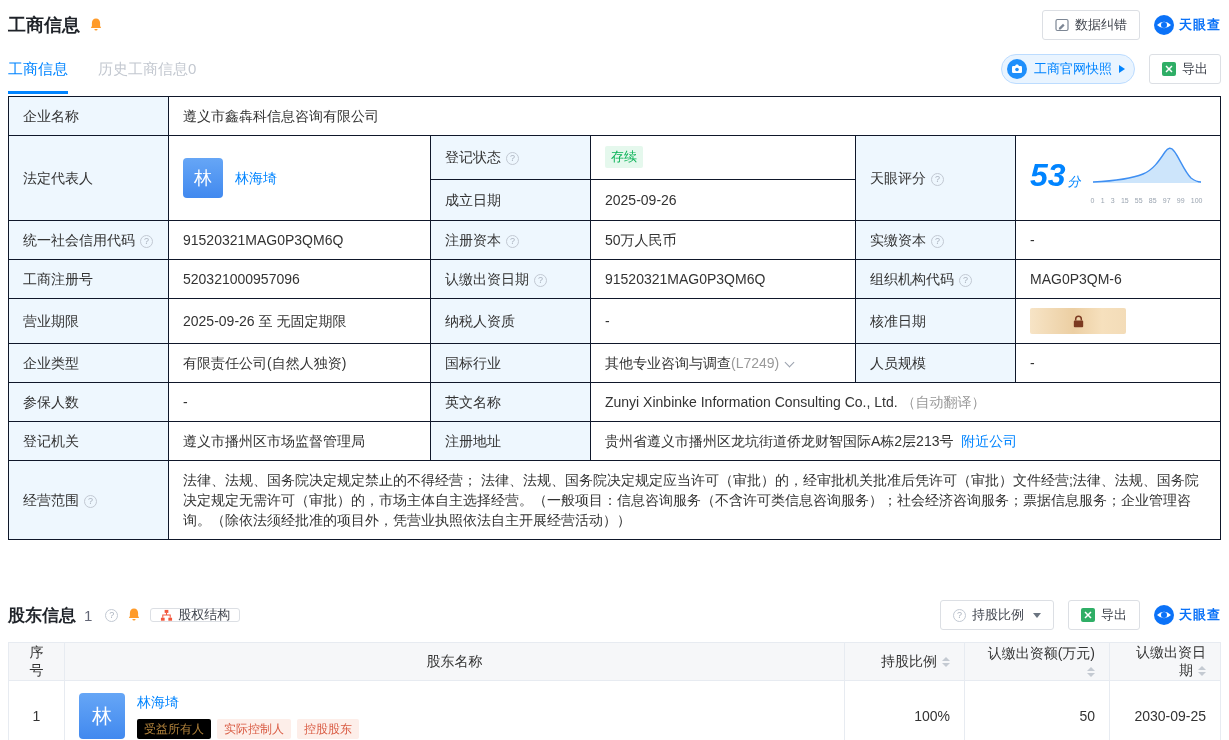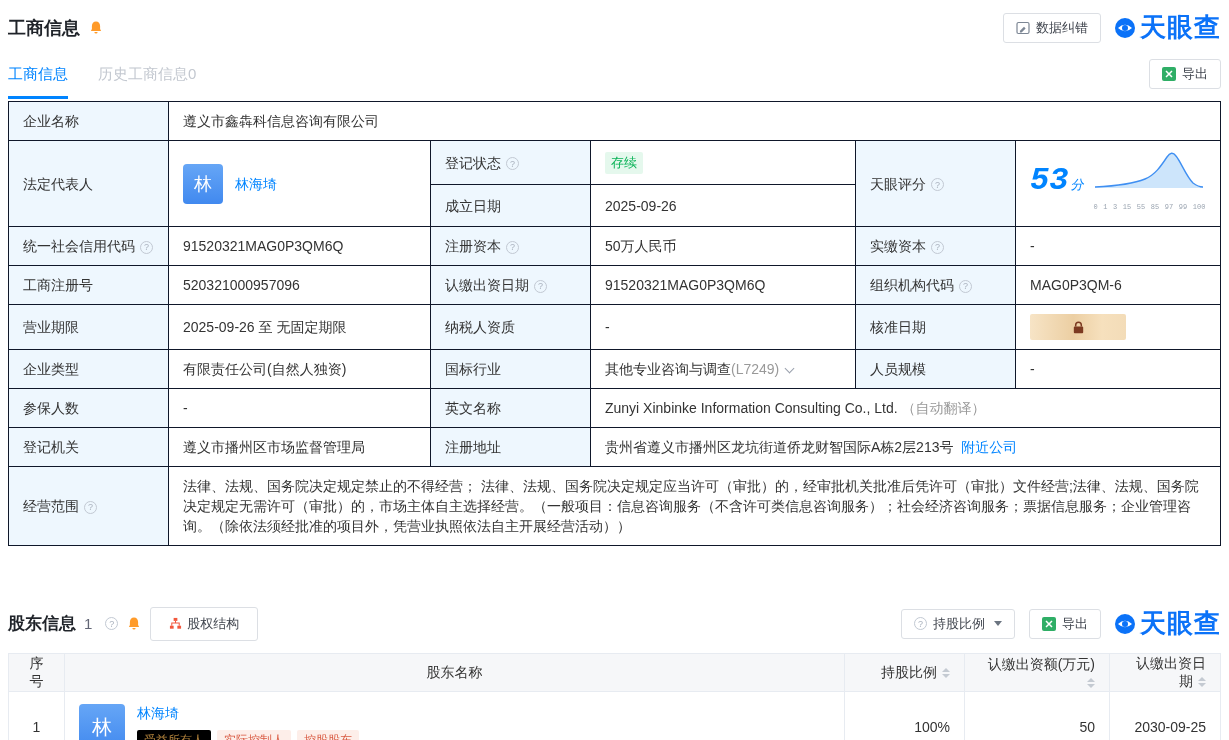--- a/index.html
+++ b/index.html
@@ -11,21 +11,21 @@
   .top-header { display:flex; justify-content:space-between; align-items:center; padding:10px 0 4px; }
   .th-left { display:flex; align-items:center; gap:8px; }
   .page-title { font-size:18px; font-weight:bold; color:#1f2329; margin:0; }
   .bell { display:inline-flex; width:16px; height:16px; }
   .th-right { display:flex; align-items:center; gap:14px; }
 
   .btn-plain { display:inline-flex; align-items:center; gap:6px; height:30px; padding:0 12px;
     background:#fff; border:1px solid #dcdfe4; border-radius:3px; font-size:13px; color:#40454e; cursor:pointer; }
 
   .logo { display:inline-flex; align-items:center; gap:5px; }
-  .logo-text { font-size:26px; font-weight:bold; color:#0b72f8; letter-spacing:1px; }
+  .logo-text { font-size:13px; font-weight:bold; color:#0b72f8; letter-spacing:1px; }
 
   
   .tabs-row { display:flex; justify-content:space-between; align-items:flex-end; padding:10px 0 0; }
   .tabs { display:flex; gap:30px; }
   .tab { font-size:15px; color:#c3c8d0; padding-bottom:12px; cursor:pointer; }
   .tab.active { color:#0084ff; border-bottom:3px solid #0084ff; }
   .tab-actions { display:flex; align-items:center; gap:14px; padding-bottom:10px; }
 
   .snapshot-btn { display:inline-flex; align-items:center; gap:7px; height:30px; padding:0 6px 0 5px;
     background:#e9f4ff; border:1px solid #bcdcff; border-radius:15px; color:#0084ff; font-size:13px; cursor:pointer; }
@@ -42,40 +42,40 @@
   .gray { color:#999; }
 
   .rep-cell { display:flex; align-items:center; gap:12px; }
   .avatar { display:flex; align-items:center; justify-content:center; background:linear-gradient(180deg,#66a6f6,#4189ef);
     color:#fff; border-radius:4px; flex:0 0 auto; }
   .avatar.sm { width:40px; height:40px; font-size:18px; }
   .avatar.lg { width:46px; height:46px; font-size:20px; }
 
   .badge-green { display:inline-block; background:#e5f8ed; color:#0bb358; font-size:13px; line-height:22px; padding:0 6px; border-radius:2px; }
 
-  .score-wrap { display:flex; align-items:center; gap:10px;font-family:Liberation Mono, monospace; }
+  .score-wrap { display:flex; align-items:center; gap:10px; }
   .score-num { color:#0084ff; font-weight:bold; font-style:italic; font-size:32px; line-height:34px; white-space:nowrap; }
   .score-unit { font-size:13px; font-weight:normal; margin-left:2px; }
   .score-chart { width:112px; }
   .score-axis { display:flex; justify-content:space-between; font-size:7px; color:#9aa4b0; font-style:normal; margin-top:1px; }
 
   .lock-box { display:inline-flex; align-items:center; justify-content:center; width:96px; height:26px; border-radius:2px;
     background:linear-gradient(90deg,#f7e4c6,#eccfa3 45%,#f6e0bd 75%,#f3dcb8); }
 
   .chev-down { display:inline-block; width:7px; height:7px; border-right:1.6px solid #9aa1ad; border-bottom:1.6px solid #9aa1ad;
     transform:rotate(45deg); margin-left:7px; vertical-align:2px; cursor:pointer; }
 
   .scope-val { line-height:25px; }
 
   
   .section-header { display:flex; justify-content:space-between; margin-top:56px; padding:4px 0 12px; }
   .sh-left { display:flex; align-items:center; gap:8px; }
   .section-title { font-size:17px; font-weight:bold; color:#1f2329; margin:0; }
   .section-count { font-size:15px; color:#626675; }
-  .btn-plain.small { height:34px; padding:0 18px; font-size:13px; gap:5px; }
+  .btn-plain.small { height:14px; padding:0 9px; font-size:13px; gap:5px; }
   .sh-right { display:flex; align-items:center; gap:14px; }
   .caret-down { width:0; height:0; border-top:5px solid #6b7480; border-left:4px solid transparent; border-right:4px solid transparent; margin-left:3px; }
 
   table.sh-table { width:100%; border-collapse:collapse; table-layout:fixed; }
   .sh-table td { border:1px solid #e7ebf1; font-size:14px; color:#333; padding:8px 14px; }
   .sh-table tr.head td { background:#f6f7f9; height:38px; padding:0 14px; }
   .c-center { text-align:center; }
   .c-right { text-align:right; }
   .sort { display:inline-flex; flex-direction:column; margin-left:5px; vertical-align:middle; cursor:pointer; }
   .sort .up { width:0; height:0; border:4px solid transparent; border-bottom-color:#c4cad2; border-top:none; margin-bottom:2px; }
@@ -127,20 +127,32 @@
       </div>
     </div>
   </div>
 
   <div class="tabs-row">
     <div class="tabs">
       <div class="tab active">工商信息</div>
       <div class="tab">历史工商信息0</div>
     </div>
     <div class="tab-actions">
+      <button class="snapshot-btn">
+        <span class="icon-svg">
+          <svg viewBox="0 0 20 20" width="20" height="20">
+              <circle cx="10" cy="10" r="10" fill="#1f8ffb"></circle>
+              <rect x="5" y="7" width="10" height="7" rx="1.2" fill="#fff"></rect>
+              <path d="M8 7l1-1.4h2L12 7z" fill="#fff"></path>
+              <circle cx="10" cy="10.5" r="1.8" fill="#1f8ffb"></circle>
+            </svg>
+        </span>
+        <span>工商官网快照</span>
+        <span class="play-tri"></span>
+      </button>
       <button class="btn-plain">
         <span class="icon-svg">
           <svg viewBox="0 0 14 14" width="14" height="14">
               <rect width="14" height="14" rx="2" fill="#2fae66"></rect>
               <path d="M4 4l6 6M10 4l-6 6" stroke="#fff" stroke-width="1.5"></path>
             </svg>
         </span>
         <span>导出</span>
       </button>
     </div>

